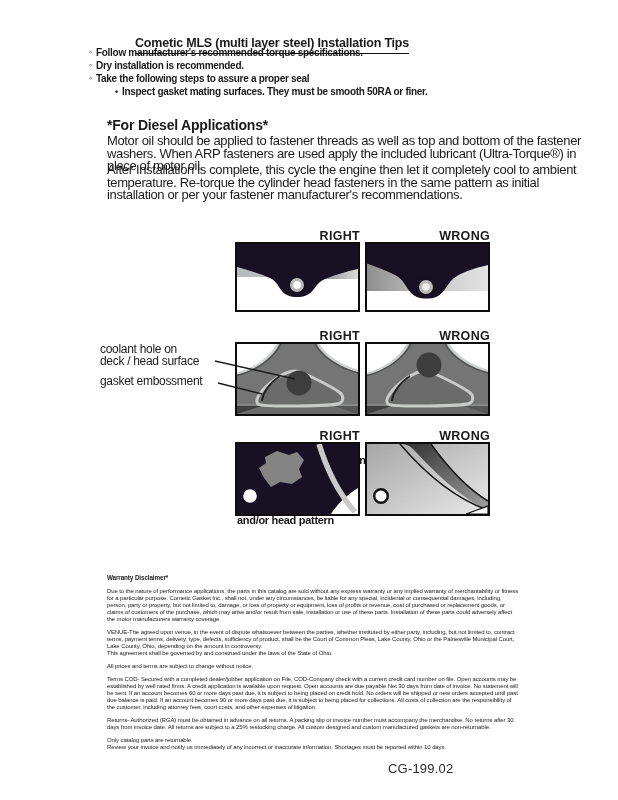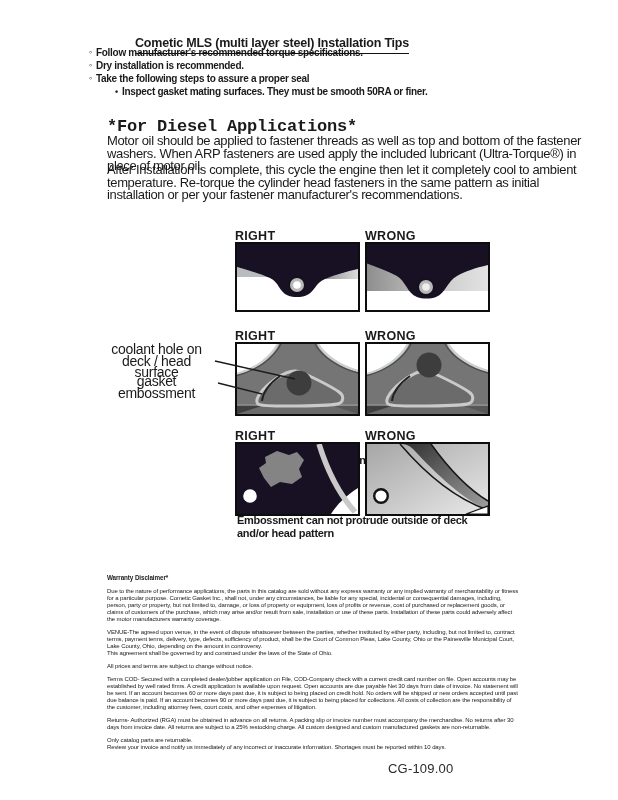--- a/index.html
+++ b/index.html
@@ -10,27 +10,27 @@
   .abs{position:absolute;}
   .title{
     font-size:12.5px;font-weight:bold;letter-spacing:-0.2px;
     border-bottom:1.5px solid #111;padding-bottom:2.5px;display:inline-block;
   }
   .blist{font-size:10px;letter-spacing:-0.3px;}
   .brow{line-height:13px;white-space:nowrap;font-weight:bold;}
   .m1{display:inline-block;width:7px;font-size:9px;vertical-align:1px;}
   .sub{padding-left:26px;}
   .m2{display:inline-block;width:7px;font-size:9px;vertical-align:0.5px;}
-  .h2{font-size:17px;font-weight:bold;letter-spacing:-0.2px;font-family:Liberation Mono, monospace;}
+  .h2{font-size:14px;font-weight:bold;letter-spacing:-0.2px;}
   .para{font-size:13px;line-height:12.6px;letter-spacing:-0.35px;width:478px;}
-  .lbl{position:absolute;width:125px;text-align:left;font-size:12.5px;font-weight:bold;letter-spacing:0.3px;}
+  .lbl{position:absolute;width:125px;text-align:right;font-size:12.5px;font-weight:bold;letter-spacing:0.3px;}
   .dbox{position:absolute;border:2px solid #0d0d0d;background:#fff;line-height:0;}
   .dbox svg{display:block;}
   .caption{position:absolute;font-size:11px;font-weight:bold;letter-spacing:-0.3px;line-height:13px;white-space:nowrap;}
-  .sidelabel{position:absolute;font-size:14px;letter-spacing:-0.3px;line-height:11.5px;text-align:center;}
+  .sidelabel{position:absolute;font-size:12px;letter-spacing:-0.3px;line-height:11.5px;text-align:left;}
   .fineblock{font-size:6px;line-height:7px;letter-spacing:-0.1px;width:412px;}
   .fineblock .fh{font-size:6.3px;font-weight:bold;margin:0 0 7px 0;}
   .fineblock p{margin:0 0 6px 0;}
   .footer-code{font-size:13px;letter-spacing:0.2px;color:#2a2a2a;}
   .leader{position:absolute;left:0;top:0;pointer-events:none;}
 </style>
 </head>
 <body>
 
 <div class="page">
@@ -168,21 +168,20 @@
         <rect width="121" height="70" fill="url(#gw)"></rect>
         <path d="M33,0 H64 C82,25 101,45 121,57 V66 C97,56 70,31 46,5 C42,1 38,0 33,0 Z" fill="url(#gb)"></path>
         <path d="M33,0 C57,28 86,54 121,66" stroke="#161616" stroke-width="1.5" fill="none"></path>
         <path d="M64,0 C82,25 101,45 121,57" stroke="#161616" stroke-width="1.5" fill="none"></path>
         <path d="M99,70 L121,70 L121,62 Z" fill="#ffffff" stroke="#161616" stroke-width="1.2"></path>
         <circle cx="14" cy="52" r="6.8" fill="#ffffff" stroke="#131313" stroke-width="2.4"></circle>
       </svg>
     </div>
 
     <div class="caption" style="left:237px;top:286px;">
-      <div>Embossment can not protrude outside of deck</div>
       <div>and/or head pattern</div>
     </div>
 
     <svg class="leader" width="618" height="320" viewBox="0 0 618 320">
       <line x1="215" y1="133" x2="295" y2="151" stroke="#1b1b1b" stroke-width="1.3"></line>
       <line x1="218" y1="155" x2="262" y2="166" stroke="#1b1b1b" stroke-width="1.3"></line>
     </svg>
   </div>
 
   <div class="abs fineblock" style="left:107px;top:574px;">
@@ -190,15 +189,15 @@
     <p>Due to the nature of performance applications, the parts in this catalog are sold without any express warranty or any implied warranty of merchantability or fitness for a particular purpose.  Cometic Gasket Inc., shall not, under any circumstances, be liable for any special, incidental or consequential damages, including, person, party or property, but not limited to, damage, or loss of property or equipment, loss of profits or revenue, cost of purchased or replacement goods, or claims of customers of the purchase, which may arise and/or result from sale, installation or use of these parts.  Installation of these parts could adversely affect the motor manufacturers warranty coverage.</p>
     <p style="margin-bottom:0;">VENUE-The agreed upon venue, in the event of dispute whatsoever between the parties, whether instituted by either party, including, but not limited to, contract terms, payment terms, delivery, type, defects, sufficiency of product, shall be the Court of Common Pleas, Lake County, Ohio or the Painesville Municipal Court, Lake County, Ohio, depending on the amount in controversy.</p>
     <p>This agreement shall be governed by and construed under the laws of the State of Ohio.</p>
     <p>All prices and terms are subject to change without notice.</p>
     <p>Terms COD- Secured with a completed dealer/jobber application on File, COD-Company check with a current credit card number on file.  Open accounts may be established by well rated firms.  A credit application is available upon request.  Open accounts are due payable Net 30 days from date of invoice.  No statement will be sent.  If an account becomes 60 or more days past due, it is subject to being placed on credit hold.  No orders will be shipped or new orders accepted until past due balance is paid.  If an account becomes 90 or more days past due, it is subject to being placed for collections.  All costs of collection are the responsibility of the customer, including attorney fees, court costs, and other expenses of litigation.</p>
     <p>Returns- Authorized (RGA) must be obtained in advance on all returns.  A packing slip or invoice number must accompany the merchandise.  No returns after 30 days from invoice date.  All returns are subject to a 25% restocking charge.  All custom designed and custom manufactured gaskets are non-returnable.</p>
     <p style="margin-bottom:0;">Only catalog parts are returnable.</p>
     <p>Review your invoice and notify us immediately of any incorrect or inaccurate information.  Shortages must be reported within 10 days.</p>
   </div>
 
-  <div class="abs footer-code" style="left:388px;top:761px;">CG-109.00</div>
+  <div class="abs footer-code" style="left:388px;top:761px;">CG-199.02</div>
 
 </div>
 
 </body></html>

